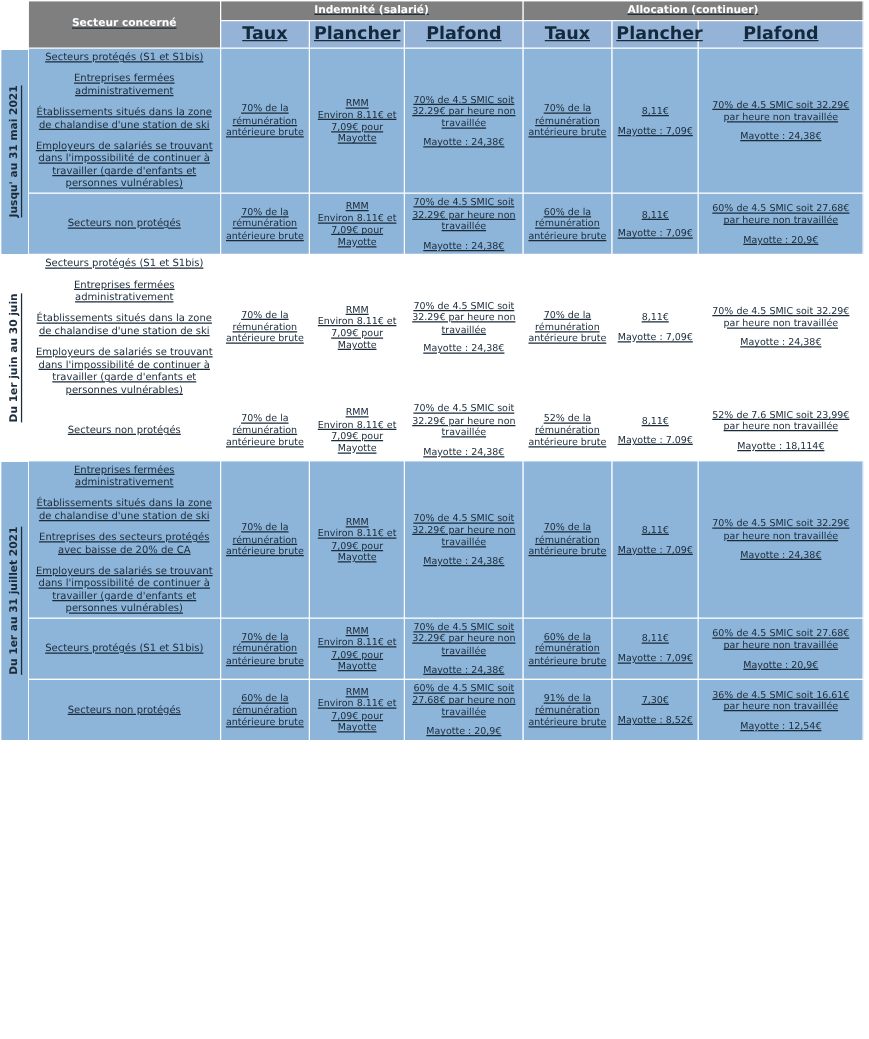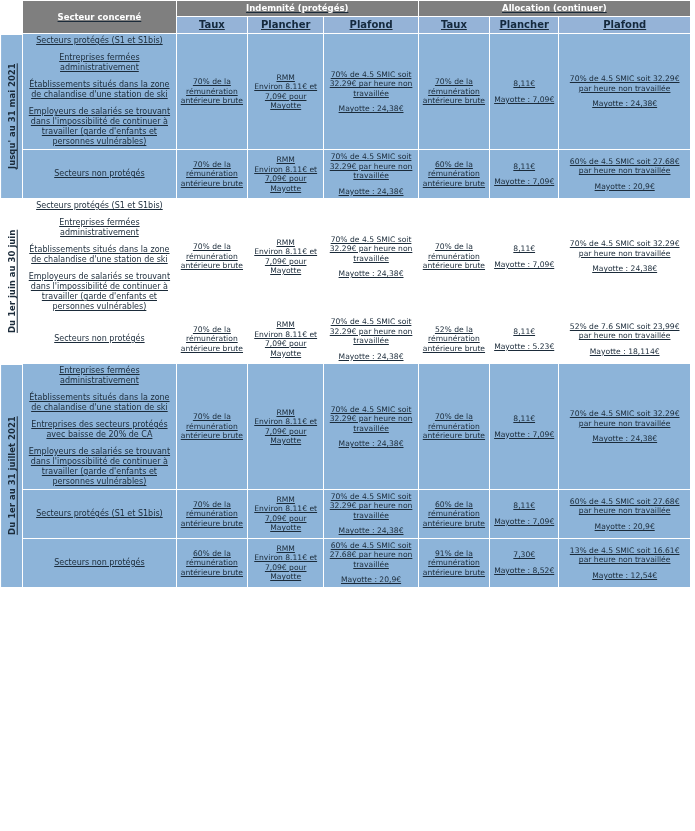--- a/index.html
+++ b/index.html
@@ -32,21 +32,21 @@
   .hdr-grey {
     background: #7f7f7f;
     color: #ffffff;
     font-weight: bold;
     font-size: 8.5px;
   }
   .hdr-blue {
     background: #95b3d7;
     color: #14293d;
     font-weight: bold;
-    font-size: 10px;
+    font-size: 14px;
   }
   .corner-empty {
     background: #ffffff;
     border: 1px solid #ffffff;
   }
   
   .side-label {
     writing-mode: vertical-rl;
     transform: rotate(180deg);
     font-weight: bold;
@@ -99,21 +99,21 @@
       <col class="c-planch1">
       <col class="c-plaf1">
       <col class="c-taux2">
       <col class="c-planch2">
       <col class="c-plaf2">
   </colgroup>
   <thead>
     <tr>
       <td class="corner-empty" rowspan="2"></td>
       <th class="hdr-grey" rowspan="2">Secteur concerné</th>
-      <th class="hdr-grey" colspan="3">Indemnité (protégés)</th>
+      <th class="hdr-grey" colspan="3">Indemnité (salarié)</th>
       <th class="hdr-grey" colspan="3">Allocation (continuer)</th>
     </tr>
     <tr>
       <th class="hdr-blue">Taux</th>
       <th class="hdr-blue">Plancher</th>
       <th class="hdr-blue">Plafond</th>
       <th class="hdr-blue">Taux</th>
       <th class="hdr-blue">Plancher</th>
       <th class="hdr-blue">Plafond</th>
     </tr>
@@ -234,21 +234,21 @@
         <div class="p">70% de 4.5 SMIC soit 32.29€ par heure non travaillée</div>
         <div class="gap"></div>
         <div class="p">Mayotte : 24,38€</div>
       </td>
       <td class="val cell-b">
         <div class="p">52% de la rémunération antérieure brute</div>
       </td>
       <td class="val cell-b">
         <div class="p">8,11€</div>
         <div class="gap"></div>
-        <div class="p">Mayotte : 5.23€</div>
+        <div class="p">Mayotte : 7.09€</div>
       </td>
       <td class="val cell-b">
         <div class="p">52% de 7.6 SMIC soit 23,99€ par heure non travaillée</div>
         <div class="gap"></div>
         <div class="p">Mayotte : 18,114€</div>
       </td>
     </tr>
 
     <tr>
       <td class="side-label band-c" rowspan="3">Du 1er au 31 juillet 2021</td>
@@ -332,20 +332,20 @@
       </td>
       <td class="val cell-a">
         <div class="p">91% de la rémunération antérieure brute</div>
       </td>
       <td class="val cell-a">
         <div class="p">7,30€</div>
         <div class="gap"></div>
         <div class="p">Mayotte : 8,52€</div>
       </td>
       <td class="val cell-a">
-        <div class="p">13% de 4.5 SMIC soit 16.61€ par heure non travaillée</div>
+        <div class="p">36% de 4.5 SMIC soit 16.61€ par heure non travaillée</div>
         <div class="gap"></div>
         <div class="p">Mayotte : 12,54€</div>
       </td>
     </tr>
 
   </tbody>
 </table>
 
 </body></html>

